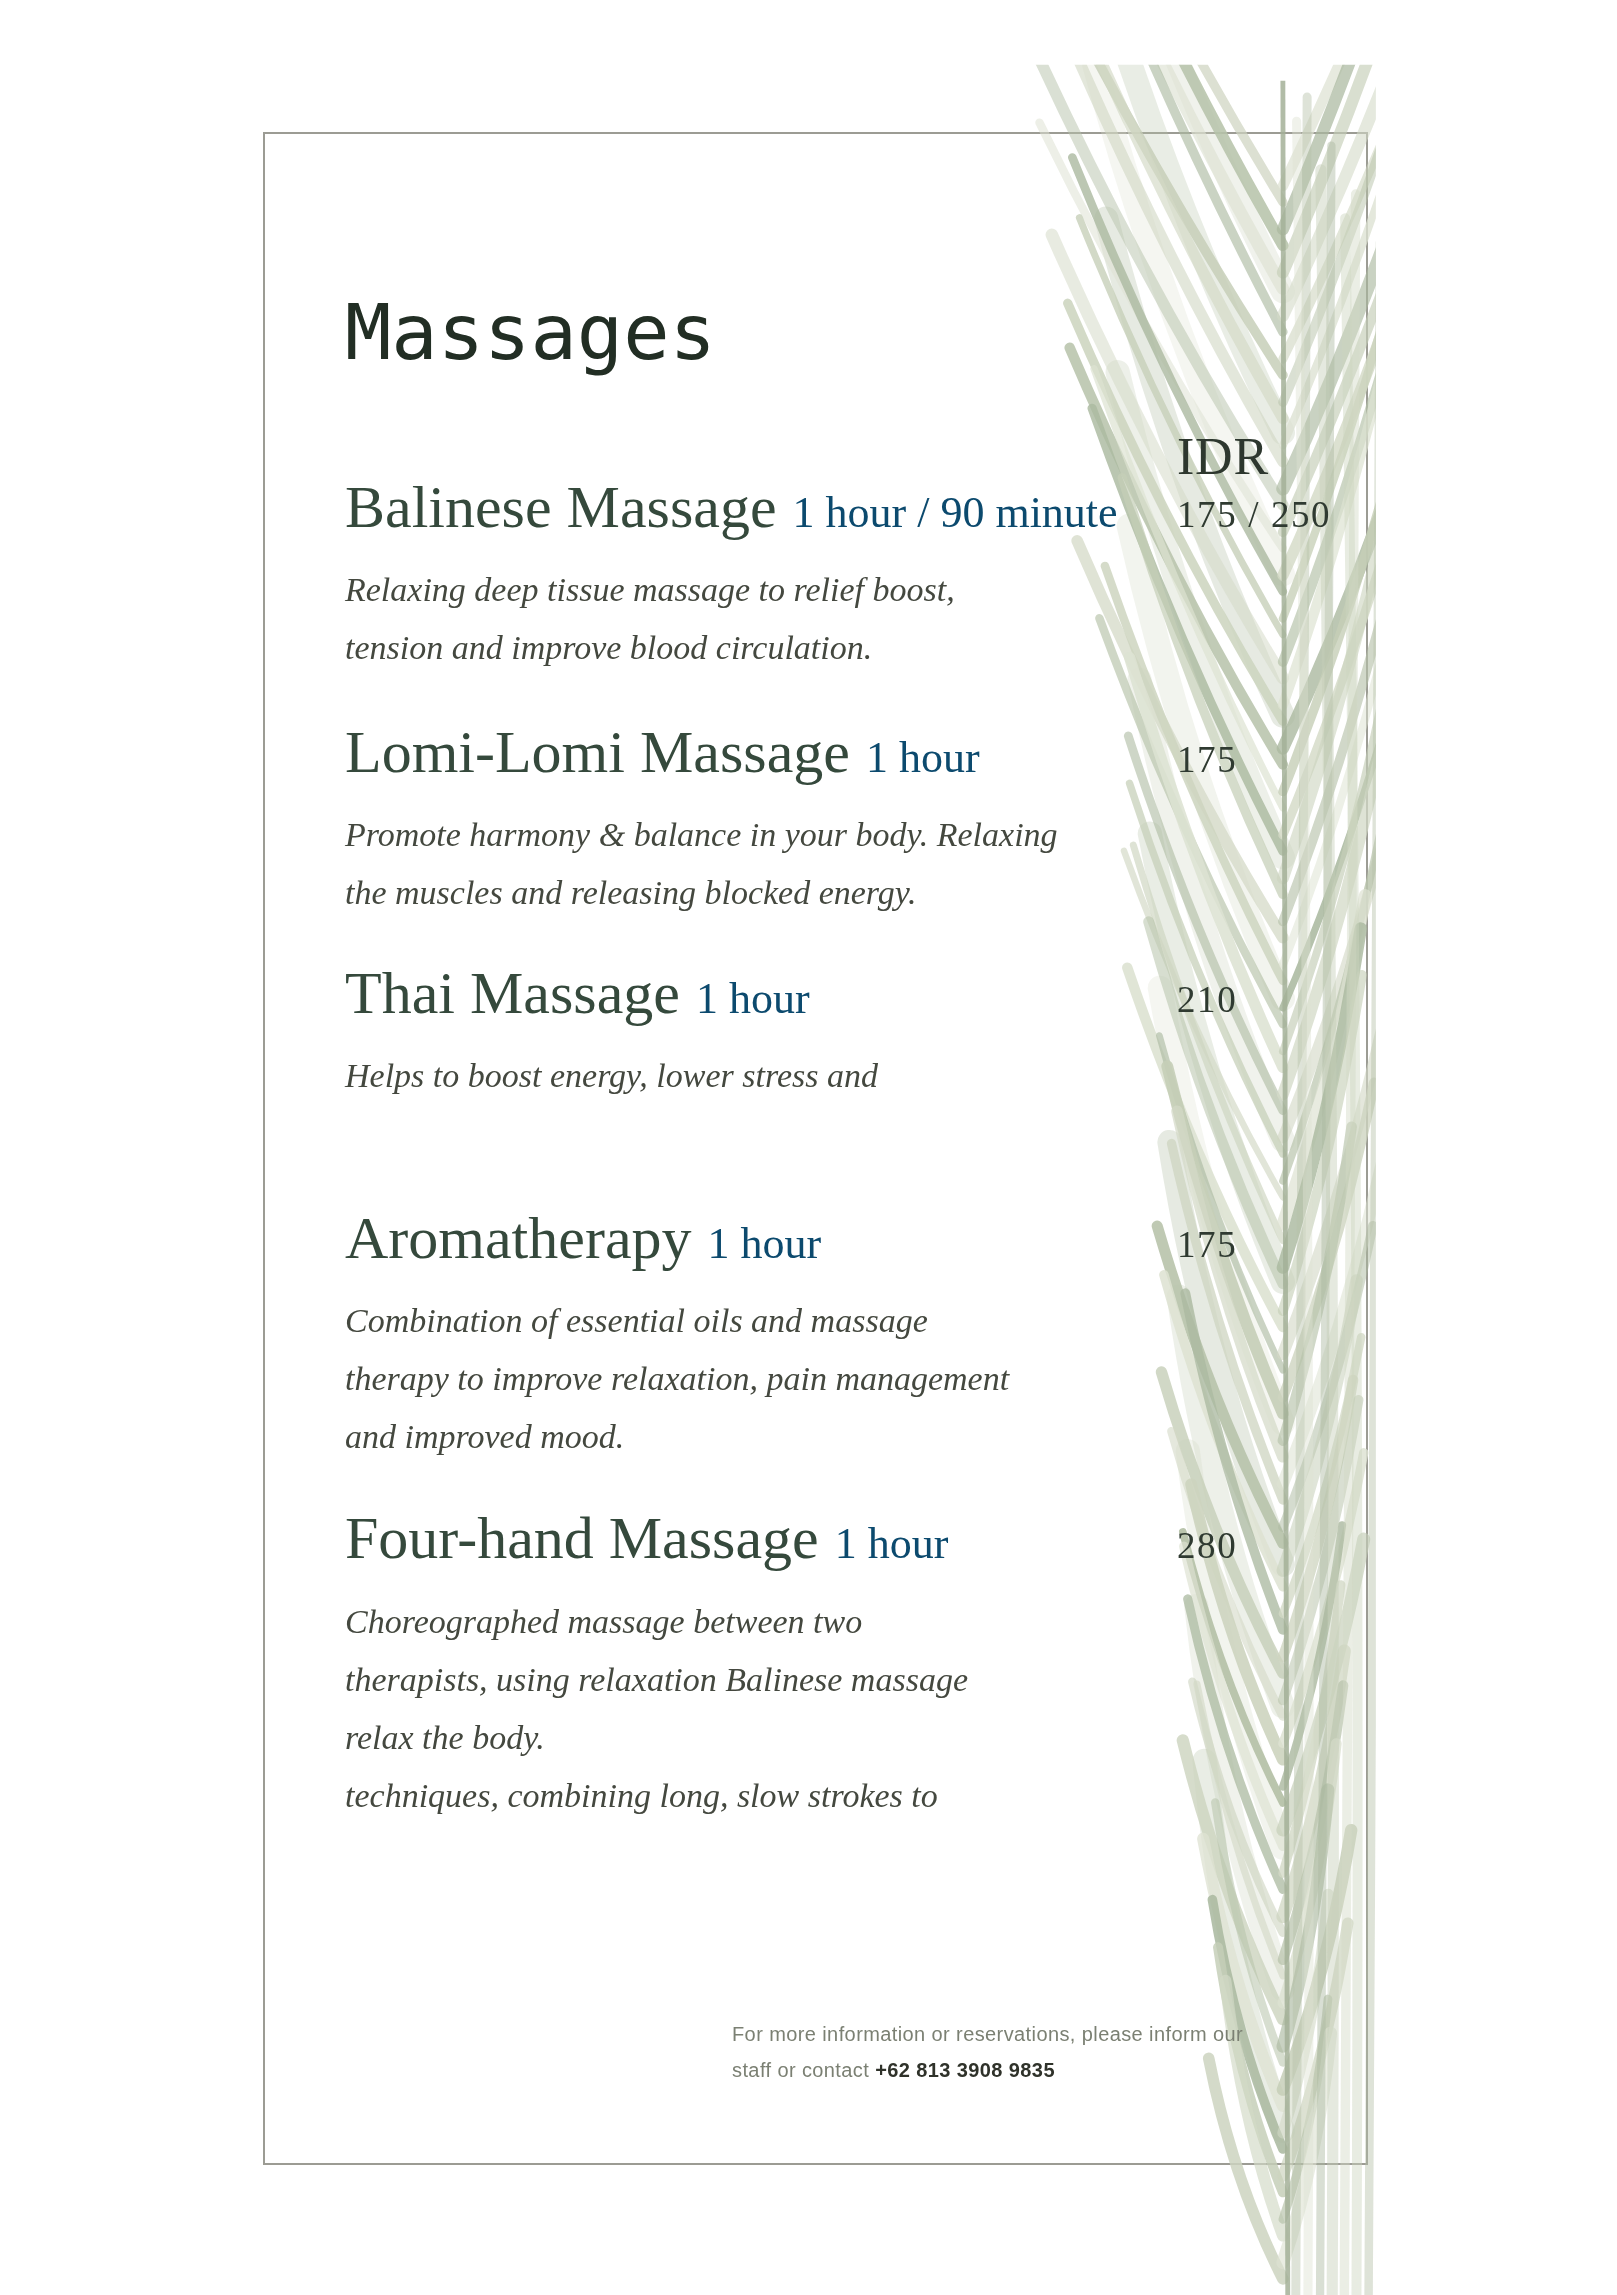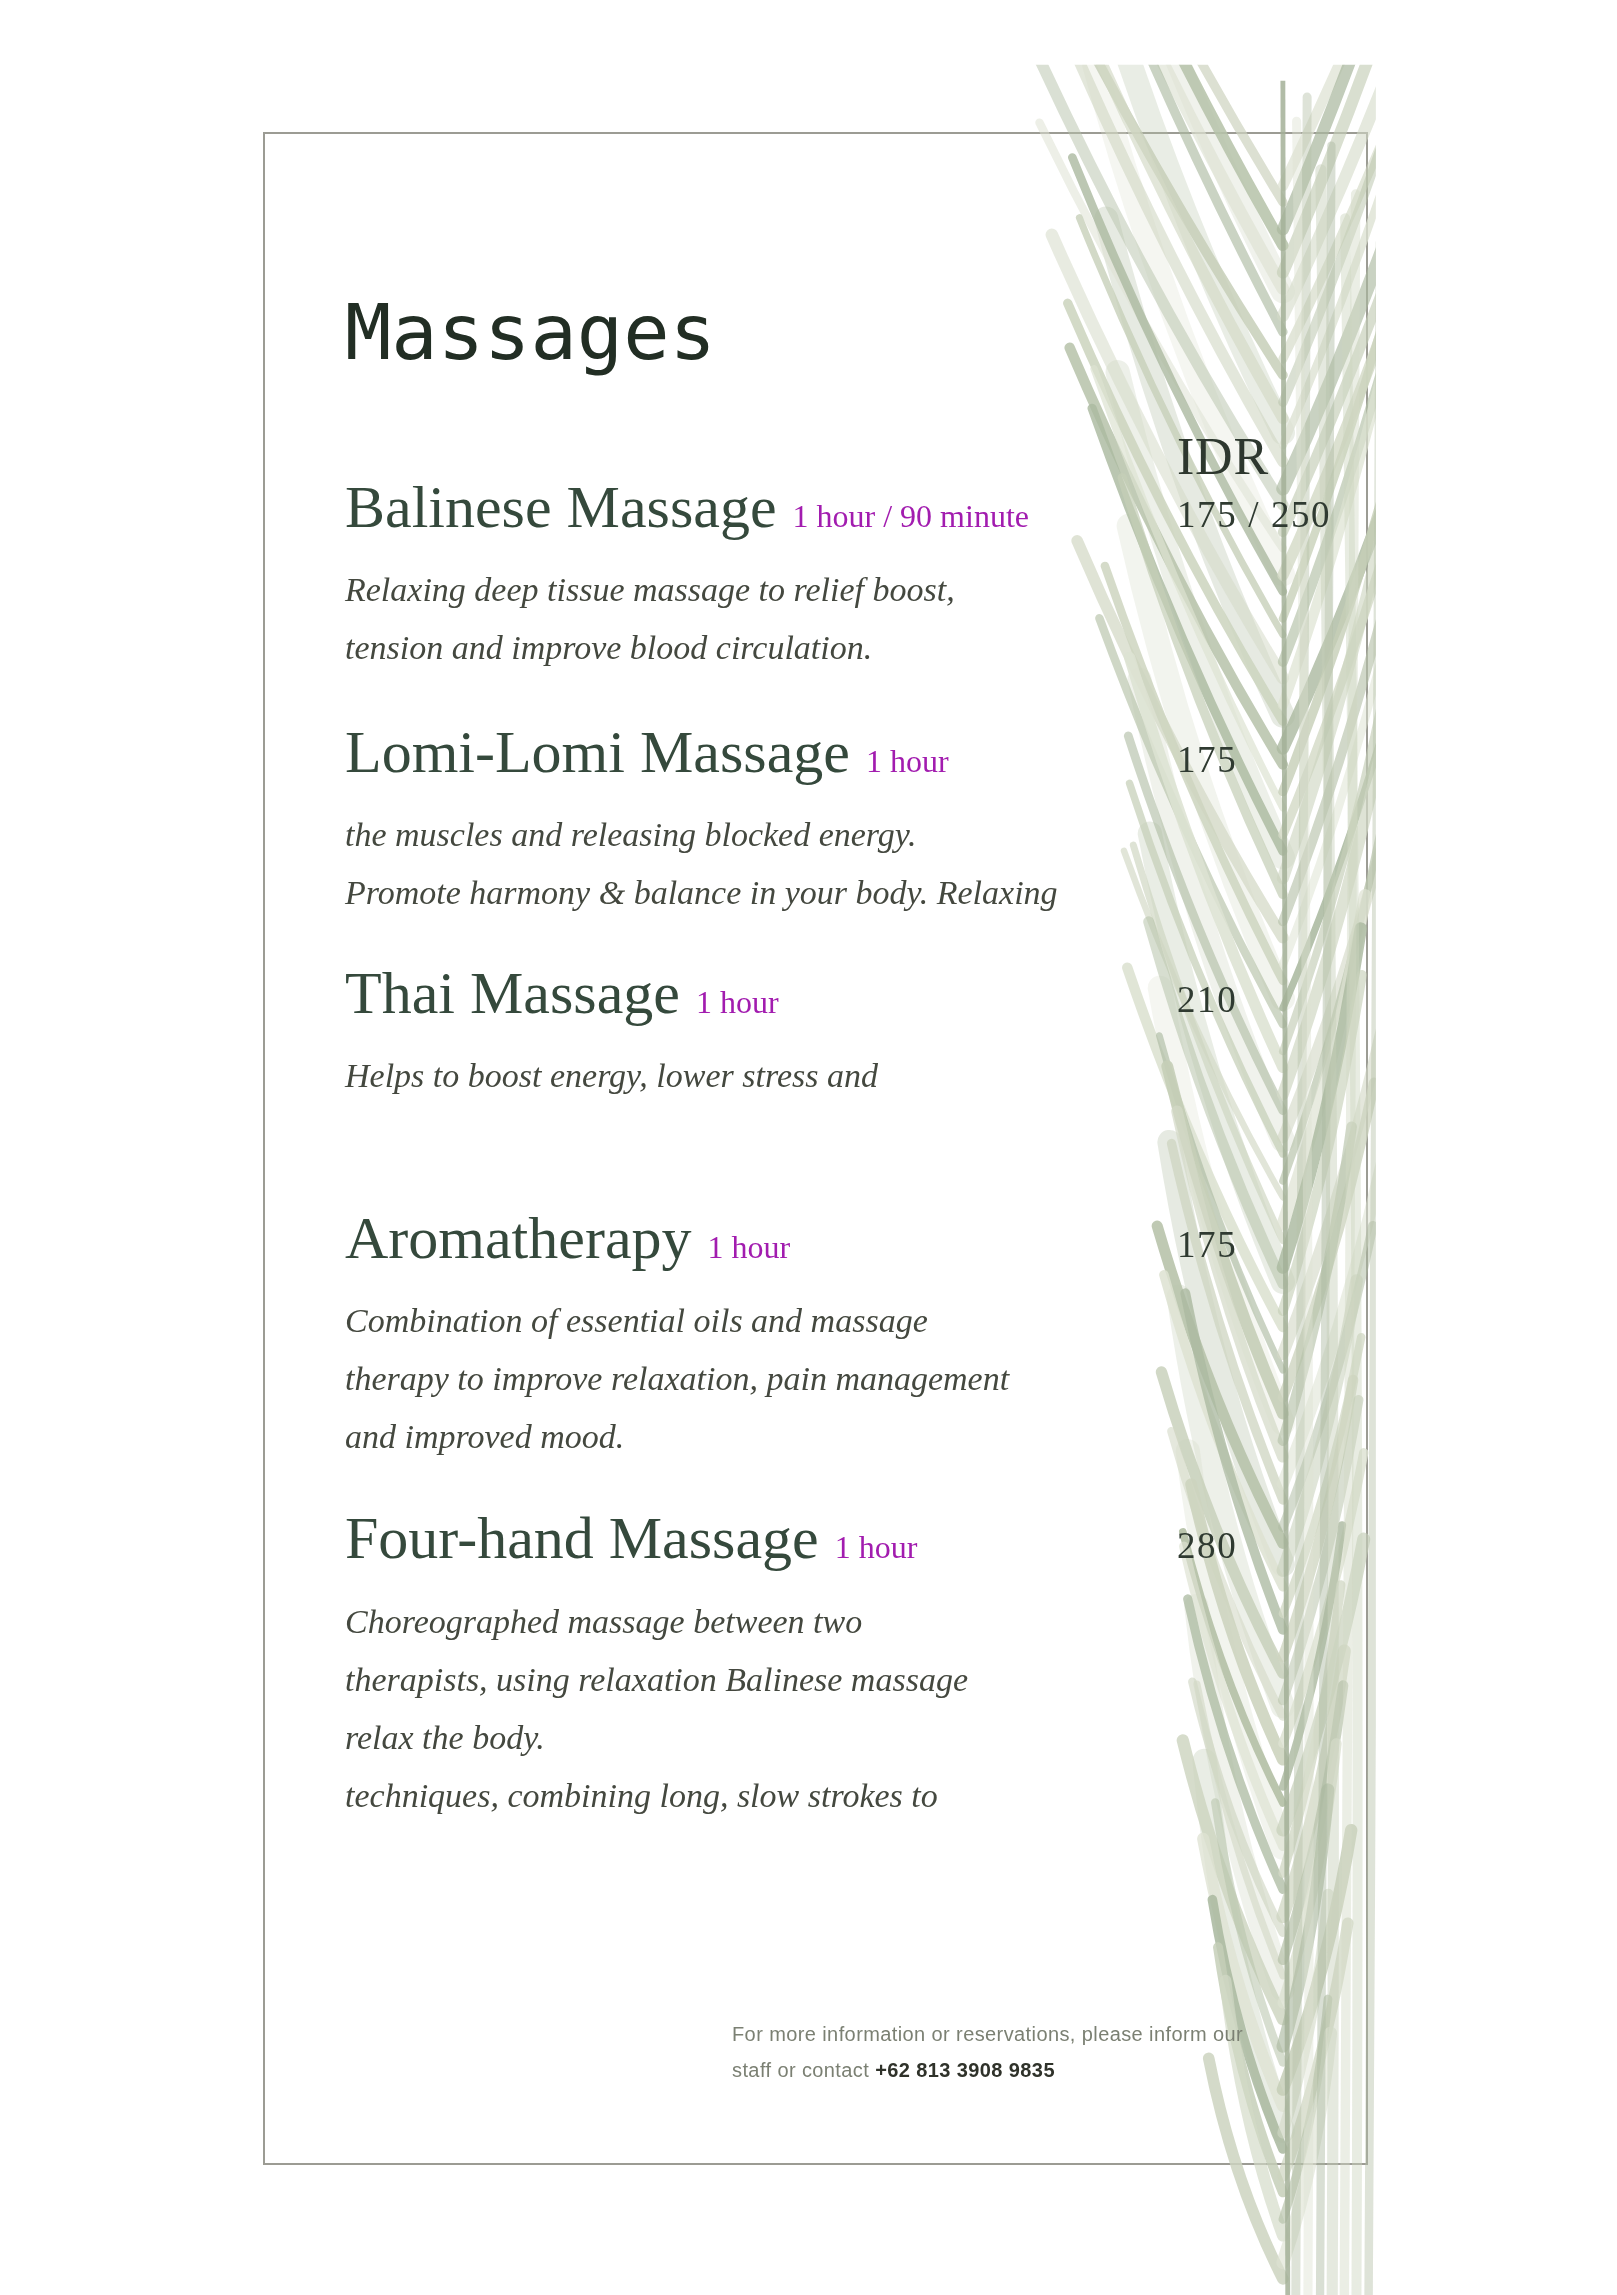--- a/index.html
+++ b/index.html
@@ -15,21 +15,21 @@
   .content{position:absolute;left:0;top:0;width:1618px;height:2295px;z-index:3}
   .page-title{
     position:absolute;left:345px;top:294px;
     font-family:"DejaVu Sans Mono","Liberation Mono",monospace;
     font-size:77px;line-height:1;color:#222e24;white-space:nowrap;
   }
   .idr{position:absolute;left:1177px;top:431px;font-size:52px;line-height:1;
        letter-spacing:0.8px;color:#2d372e}
   .mi-head{position:absolute;left:345px;display:flex;align-items:baseline;white-space:nowrap}
   .mi-name{font-size:60px;line-height:1;color:#35493c}
-  .mi-dur{font-size:32px;line-height:1;color:#a21caf;margin-left:16px}
+  .mi-dur{font-size:44px;line-height:1;color:#0c4a6e;margin-left:16px}
   .mi-price{position:absolute;left:1177px;font-size:37px;line-height:1;
             letter-spacing:1.6px;color:#2f3a31;white-space:nowrap}
   .mi-desc{position:absolute;left:345px;font-style:italic;font-size:34px;
            line-height:58px;color:#44483f;white-space:nowrap}
   
   .h1{top:477px}.p1{top:496px}.d1{top:561px}
   .h2{top:722px}.p2{top:741px}.d2{top:806px}
   .h3{top:963px}.p3{top:981px}.d3{top:1047px}
   .h4{top:1208px}.p4{top:1226px}.d4{top:1292px}
   .h5{top:1508px}.p5{top:1527px}.d5{top:1593px}
@@ -190,22 +190,22 @@
     <div>Relaxing deep tissue massage to relief boost,</div>
     <div>tension and improve blood circulation.</div>
   </div>
 
   <div class="mi-head h2">
     <span class="mi-name">Lomi-Lomi Massage</span>
     <span class="mi-dur">1 hour</span>
   </div>
   <div class="mi-price p2">175</div>
   <div class="mi-desc d2">
+    <div>Promote harmony &amp; balance in your body. Relaxing</div>
     <div>the muscles and releasing blocked energy.</div>
-    <div>Promote harmony &amp; balance in your body. Relaxing</div>
   </div>
 
   <div class="mi-head h3">
     <span class="mi-name">Thai Massage</span>
     <span class="mi-dur">1 hour</span>
   </div>
   <div class="mi-price p3">210</div>
   <div class="mi-desc d3">
     <div>Helps to boost energy, lower stress and</div>
   </div>

